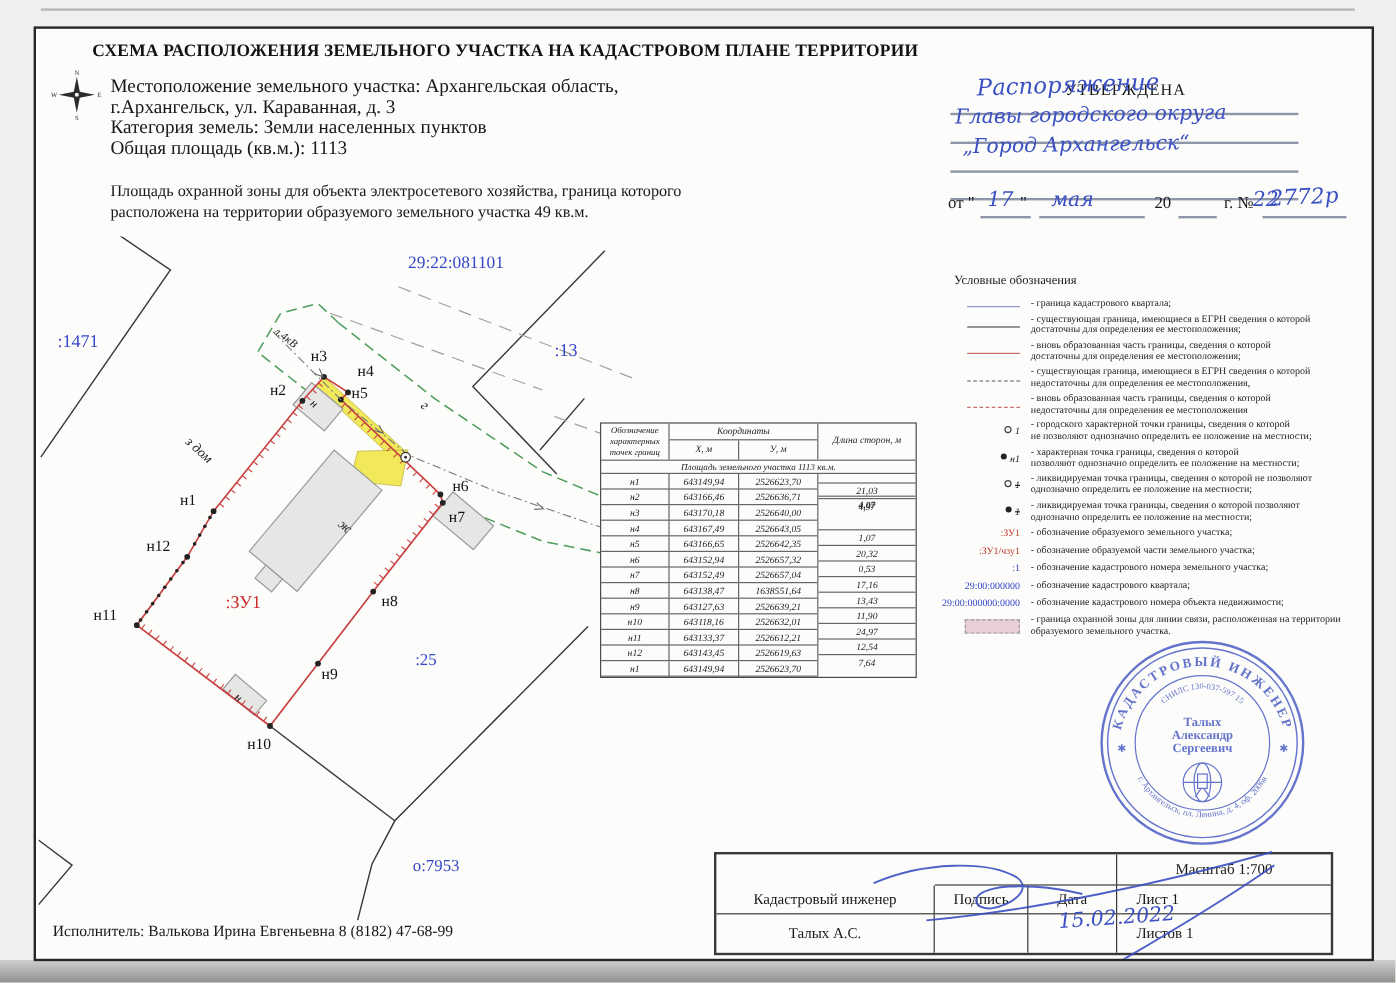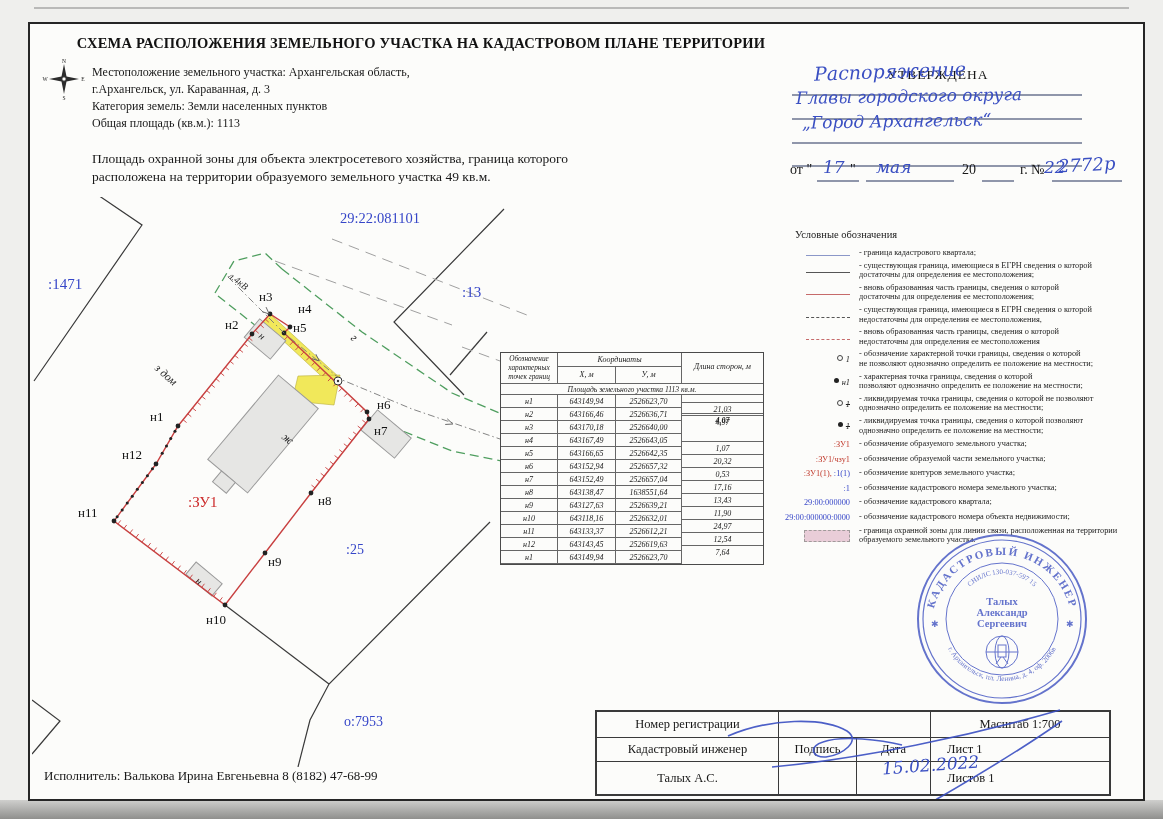--- a/index.html
+++ b/index.html
@@ -7,21 +7,21 @@
          font-family:"Liberation Serif",serif;background:#efefed;}
   .abs{position:absolute;}
   #doc{position:absolute;left:28px;top:22px;width:1113px;height:775px;
        background:#fcfcfa;border:2px solid #262626;}
   .scan-top{left:34px;top:7px;width:1095px;height:2px;background:#777;opacity:.45;}
   .scan-bottom{left:0;top:800px;width:1163px;height:19px;
        background:linear-gradient(#cfcfcd,#8f8f8d);}
   
   .title{left:38px;top:11px;width:706px;text-align:center;font-weight:bold;
          font-size:14.5px;color:#121212;letter-spacing:.2px;}
-  .infoblock{left:62px;top:40px;width:520px;font-size:12px;line-height:17px;color:#181818;}
+  .infoblock{left:62px;top:40px;width:520px;font-size:16px;line-height:17px;color:#181818;}
   .zonenote{left:62px;top:126px;width:600px;font-size:13.5px;line-height:18px;color:#181818;}
   .approved-title{left:762px;top:16px;width:292px;text-align:center;font-size:13.5px;
          letter-spacing:1px;color:#161616;margin-top:27px;}
   .hw{font-style:italic;color:#3a4fc2;font-family:"DejaVu Serif",serif;}
   .uline{background:#8f96aa;height:1.5px;}
   .printed{font-size:14px;color:#181818;}
   
   #legend{left:765px;top:205px;width:350px;}
   .lg-title{font-size:10.5px;color:#222;margin-bottom:8px;}
   .lg-item{display:flex;margin-bottom:3px;align-items:center;}
@@ -334,21 +334,21 @@
               <div>- вновь образованная часть границы, сведения о которой</div>
               <div>недостаточны для определения ее местоположения</div>
             </div>
           </div>
           <div class="lg-item">
             <div class="lg-sym">
               <span class="pt-open"></span>
               <span class="pt-lbl">1</span>
             </div>
             <div class="lg-txt">
-              <div>- обозначение характерной точки границы, сведения о которой</div>
+              <div>- городского характерной точки границы, сведения о которой</div>
               <div>не позволяют однозначно определить ее положение на местности;</div>
             </div>
           </div>
           <div class="lg-item">
             <div class="lg-sym">
               <span class="pt-dot"></span>
               <span class="pt-lbl">н1</span>
             </div>
             <div class="lg-txt">
               <div>- характерная точка границы, сведения о которой</div>
@@ -382,29 +382,20 @@
             <div class="lg-txt">
               <div>- обозначение образуемого земельного участка;</div>
             </div>
           </div>
           <div class="lg-item">
             <div class="lg-sym">
               <span class="lg-symtxt" style="color: rgb(192, 57, 43);">:ЗУ1/чзу1</span>
             </div>
             <div class="lg-txt">
               <div>- обозначение образуемой части земельного участка;</div>
-            </div>
-          </div>
-          <div class="lg-item">
-            <div class="lg-sym">
-              <span class="lg-symtxt" style="color: rgb(192, 57, 43);">:ЗУ1(1),</span>
-              <span class="lg-symtxt" style="color: rgb(54, 70, 200);">&nbsp;:1(1)</span>
-            </div>
-            <div class="lg-txt">
-              <div>- обозначение контуров земельного участка;</div>
             </div>
           </div>
           <div class="lg-item">
             <div class="lg-sym">
               <span class="lg-symtxt" style="color: rgb(54, 70, 200);">:1</span>
             </div>
             <div class="lg-txt">
               <div>- обозначение кадастрового номера земельного участка;</div>
             </div>
           </div>
@@ -561,21 +552,20 @@
       <circle cy="33" r="16"></circle>
       <ellipse cx="0" cy="33" rx="7" ry="16"></ellipse>
       <line x1="-16" y1="33" x2="16" y2="33"></line>
       <rect x="-4" y="26" width="8" height="12"></rect>
       <line x1="-6" y1="45" x2="-1" y2="38"></line>
       <line x1="6" y1="45" x2="1" y2="38"></line>
     </g>
   </svg>
 
   <div id="btable" class="abs">
-    <div class="bt-cell" style="left:0;top:0;width:182px;height:26px">Номер регистрации</div>
     <div class="bt-cell" style="left:182px;top:0;width:152px;height:26px"></div>
     <div class="bt-cell noR" style="left:334px;top:0;width:178px;height:26px">Масштаб 1:700</div>
     <div class="bt-cell" style="left:0;top:26px;width:182px;height:24px">Кадастровый инженер</div>
     <div class="bt-cell" style="left:182px;top:26px;width:78px;height:24px">Подпись</div>
     <div class="bt-cell" style="left:260px;top:26px;width:74px;height:24px">Дата</div>
     <div class="bt-cell noR bt-left" style="left:334px;top:26px;width:178px;height:24px">Лист 1</div>
     <div class="bt-cell noB" style="left:0;top:50px;width:182px;height:32px">Талых А.С.</div>
     <div class="bt-cell noB" style="left:182px;top:50px;width:78px;height:32px"></div>
     <div class="bt-cell noB" style="left:260px;top:50px;width:74px;height:32px"></div>
     <div class="bt-cell noR noB bt-left" style="left:334px;top:50px;width:178px;height:32px">Листов 1</div>

